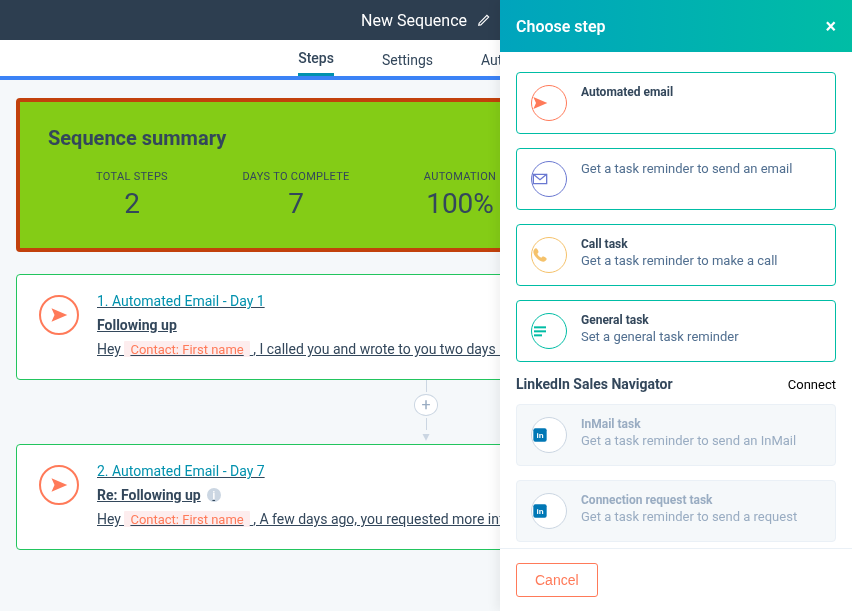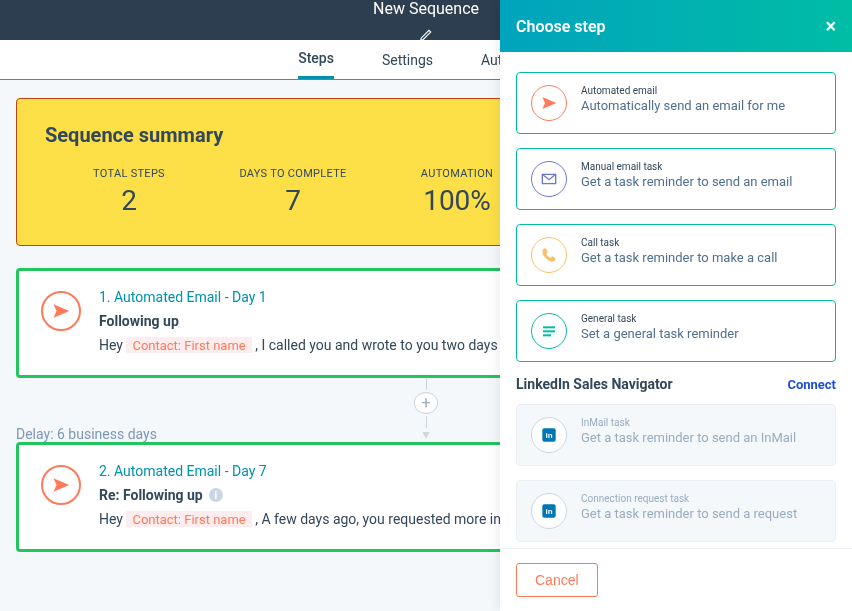--- a/index.html
+++ b/index.html
@@ -14,26 +14,25 @@
   }
   .title-bar {
     background: #2d3e50;
     color: #fff;
     height: 40px;
     display: flex;
     align-items: center;
     justify-content: center;
     gap: 10px;
     font-size: 16px;
-    flex-direction: column;
   }
   .title-bar .edit-icon { display:inline-flex; align-items:center; }
   .tabs-bar {
     background: #fff;
-    border-bottom: 1px solid #3b82f6;
+    border-bottom: 4px solid #3b82f6;
     height: 40px;
     display: flex;
     justify-content: center;
     gap: 48px;
     font-size: 14px;
   }
   .tab {
     line-height: 40px;
     color: #33475b;
     cursor: pointer;
@@ -41,22 +40,22 @@
   }
   .tab.active {
     border-bottom: 3px solid #0091ae;
     font-weight: 500;
     line-height: 37px;
   }
   .main-area {
     padding: 18px 16px 0 16px;
   }
   .summary-card {
-    background: #fde047;
-    border: 1px solid #c2410c;
+    background: #84cc16;
+    border: 4px solid #c2410c;
     border-radius: 4px;
     padding: 24px 28px 28px 28px;
     margin-bottom: 22px;
   }
   .summary-title {
     font-weight: 700;
     font-size: 20px;
     color: #33475b;
     margin-bottom: 20px;
   }
@@ -72,26 +71,27 @@
     color: #33475b;
     font-weight: 400;
     margin-bottom: 4px;
   }
   .stat-value {
     font-size: 28px;
     color: #33475b;
   }
   .step-card {
     background: #fff;
-    border: 3px solid #22c55e;
+    border: 1px solid #22c55e;
     border-radius: 4px;
     padding: 18px 22px 22px 22px;
     margin-bottom: 0;
     display: flex;
     gap: 18px;
+    text-decoration: underline;
   }
   .step-icon-circle {
     width: 40px; height: 40px;
     border-radius: 50%;
     border: 2px solid #ff7a59;
     display:flex; align-items:center; justify-content:center;
     flex-shrink:0;
     margin-top: 2px;
   }
   .step-content { flex:1; min-width:0; }
@@ -182,34 +182,34 @@
     margin-bottom: 14px;
     cursor:pointer;
   }
   .option.disabled {
     border-color: #eaf0f6;
     background: #f5f8fa;
     cursor: default;
   }
   .opt-icon {
     width: 36px; height: 36px; border-radius:50%;
-    display:flex; align-items:center; justify-content:center;
+    display:flex; align-items:center; justify-content:flex-start;
     flex-shrink:0;
     border-width:1.5px; border-style:solid;
   }
   .opt-text { flex:1; }
-  .opt-title { font-weight:400; font-size:10px; color:#33475b; margin-bottom:2px; }
+  .opt-title { font-weight:700; font-size:12px; color:#33475b; margin-bottom:2px; }
   .opt-desc { font-size:13px; color:#516f90; }
   .option.disabled .opt-title, .option.disabled .opt-desc { color:#99acc2; }
   .section-row {
     display:flex; justify-content:space-between; align-items:center;
     margin: 6px 0 12px 0;
   }
   .section-title { font-weight:700; font-size:14px; color:#33475b; }
-  .connect-link { color:#1d4ed8; font-weight:700; font-size:13px; cursor:pointer; }
+  .connect-link { color:#000000; font-weight:400; font-size:13px; cursor:pointer; }
   .panel-footer {
     border-top:1px solid #eaf0f6;
     padding: 14px 16px;
   }
   .btn-cancel {
     border:1px solid #ff7a59;
     color:#ff7a59;
     background:#fff;
     padding: 8px 18px;
     border-radius:3px;
@@ -272,24 +272,20 @@
         <span> , I called you and wrote to you two days ago about some</span>
       </div>
     </div>
   </div>
 
   <div class="between">
     <div class="vline"></div>
     <div class="add-circle">+</div>
     <div class="vline"></div>
     <div class="arrow-down">▾</div>
-    <div class="delay-label">
-      <span>Delay:</span>
-      <span style="color:#7c98b6">6 business days</span>
-    </div>
   </div>
 
   <div class="step-card">
     <div class="step-icon-circle">
       <svg width="18" height="18" viewBox="0 0 24 24" fill="#ff7a59">
           <path d="M2 21l21-9L2 3l4 9-4 9z"></path>
         </svg>
     </div>
     <div class="step-content">
       <div class="step-heading">2. Automated Email - Day 7</div>
@@ -314,33 +310,31 @@
   <div class="panel-body">
 
     <div class="option">
       <div class="opt-icon" style="border-color:#ff7a59">
         <svg width="16" height="16" viewBox="0 0 24 24" fill="#ff7a59">
             <path d="M2 21l21-9L2 3l4 9-4 9z"></path>
           </svg>
       </div>
       <div class="opt-text">
         <div class="opt-title">Automated email</div>
-        <div class="opt-desc">Automatically send an email for me</div>
       </div>
     </div>
 
     <div class="option">
       <div class="opt-icon" style="border-color:#6a78d1">
         <svg width="16" height="16" viewBox="0 0 24 24" fill="#6a78d1">
             <path d="M2 5h20v14H2z" fill="none" stroke="#6a78d1" stroke-width="2"></path>
             <path d="M2 5l10 8 10-8" fill="none" stroke="#6a78d1" stroke-width="2"></path>
           </svg>
       </div>
       <div class="opt-text">
-        <div class="opt-title">Manual email task</div>
         <div class="opt-desc">Get a task reminder to send an email</div>
       </div>
     </div>
 
     <div class="option">
       <div class="opt-icon" style="border-color:#f5c26b">
         <svg width="16" height="16" viewBox="0 0 24 24" fill="#f5c26b">
             <path d="M6 2c1 0 2 1 3 3s1 3 0 4l-1 1c1 3 3 5 6 6l1-1c1-1 2-1 4 0s3 2 3 3c0 2-3 4-5 4-6 0-15-9-15-15 0-2 2-5 4-5z"></path>
           </svg>
       </div>

